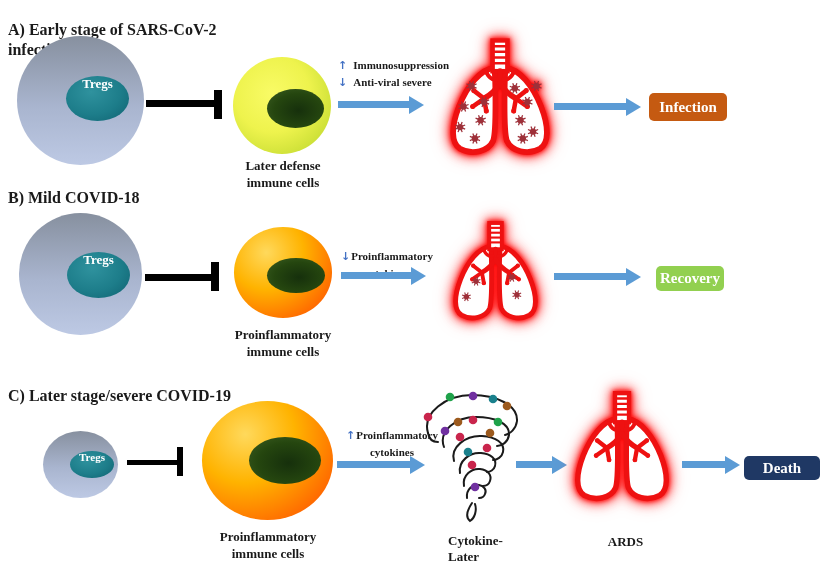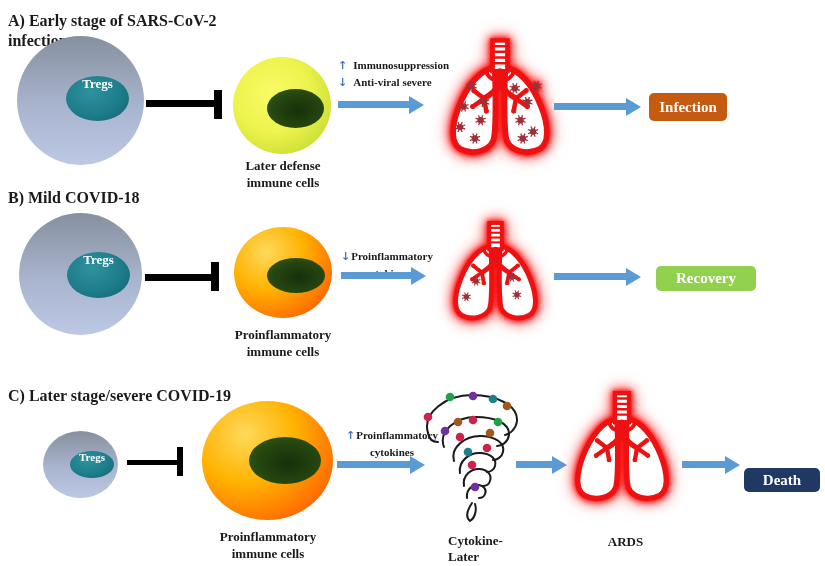--- a/index.html
+++ b/index.html
@@ -89,21 +89,21 @@
           <circle cx="38" cy="64" r="2.2"></circle>
         <circle cx="73" cy="46" r="2.2"></circle>
           <circle cx="74" cy="60" r="2.2"></circle>
           <circle cx="62" cy="64" r="2.2"></circle>
         <circle cx="38" cy="30" r="2"></circle>
           <circle cx="62" cy="30" r="2"></circle>
       </g>
     </symbol>
   </svg>
 
-  <div class="abs sec-title" style="left:8px;top:11px">
+  <div class="abs sec-title" style="left:8px;top:20px">
     <div>A) Early stage of SARS-CoV-2</div>
     <div>infection</div>
   </div>
 
   <div class="abs circle" style="left:17px;top:36px;width:127px;height:129px"></div>
   <div class="abs tregs" style="left:66px;top:76px;width:63px;height:45px">
     <span>Tregs</span>
   </div>
 
   <div class="abs tbar" style="left:146px;top:100px;width:69px;height:7px"></div>
@@ -347,21 +347,21 @@
           <line x1="71.08155976232379" y1="73.78268912197291" x2="70.16311952464757" y2="71.56537824394583" stroke="#9E3039" stroke-width="1.1"></line>
           <line x1="72.91844023767622" y1="73.78268912197291" x2="73.83688047535243" y2="71.56537824394583" stroke="#9E3039" stroke-width="1.1"></line>
           <line x1="74.21731087802709" y1="75.08155976232379" x2="76.43462175605417" y2="74.16311952464757" stroke="#9E3039" stroke-width="1.1"></line>
           <circle cx="72" cy="76" r="2.8" fill="#9E3039"></circle>
         </g>
       </g>
   </svg>
 
   <div class="abs harrow" style="left:554px;top:273px;width:72px"></div>
 
-  <div class="abs badge" style="left: 656px; top: 266px; width: 100px; height: 25px; background: rgb(146, 208, 80);">
+  <div class="abs badge" style="left: 656px; top: 266px; width: 68px; height: 25px; background: rgb(146, 208, 80);">
     <span>Recovery</span>
   </div>
 
   <div class="abs sec-title" style="left:8px;top:386px">
     <div>C) Later stage/severe COVID-19</div>
   </div>
 
   <div class="abs circle" style="left:43px;top:431px;width:75px;height:67px"></div>
   <div class="abs tregs small" style="left:70px;top:451px;width:44px;height:27px">
     <span>Tregs</span>
@@ -426,17 +426,17 @@
 
   <svg class="abs lungs" viewBox="0 0 100 105" style="left:568px;top:391px;width:108px;height:113px">
     <use href="#lungs-sym"></use>
       <g class="virus-layer"></g>
   </svg>
 
   <div class="abs ards-label" style="left:598px;top:534px;width:55px">ARDS</div>
 
   <div class="abs harrow" style="left:682px;top:461px;width:43px"></div>
 
-  <div class="abs badge" style="left: 744px; top: 468px; width: 76px; height: 24px; background: rgb(31, 56, 100);">
+  <div class="abs badge" style="left: 744px; top: 456px; width: 76px; height: 24px; background: rgb(31, 56, 100);">
     <span>Death</span>
   </div>
 
 </div>
 
 </body></html>

